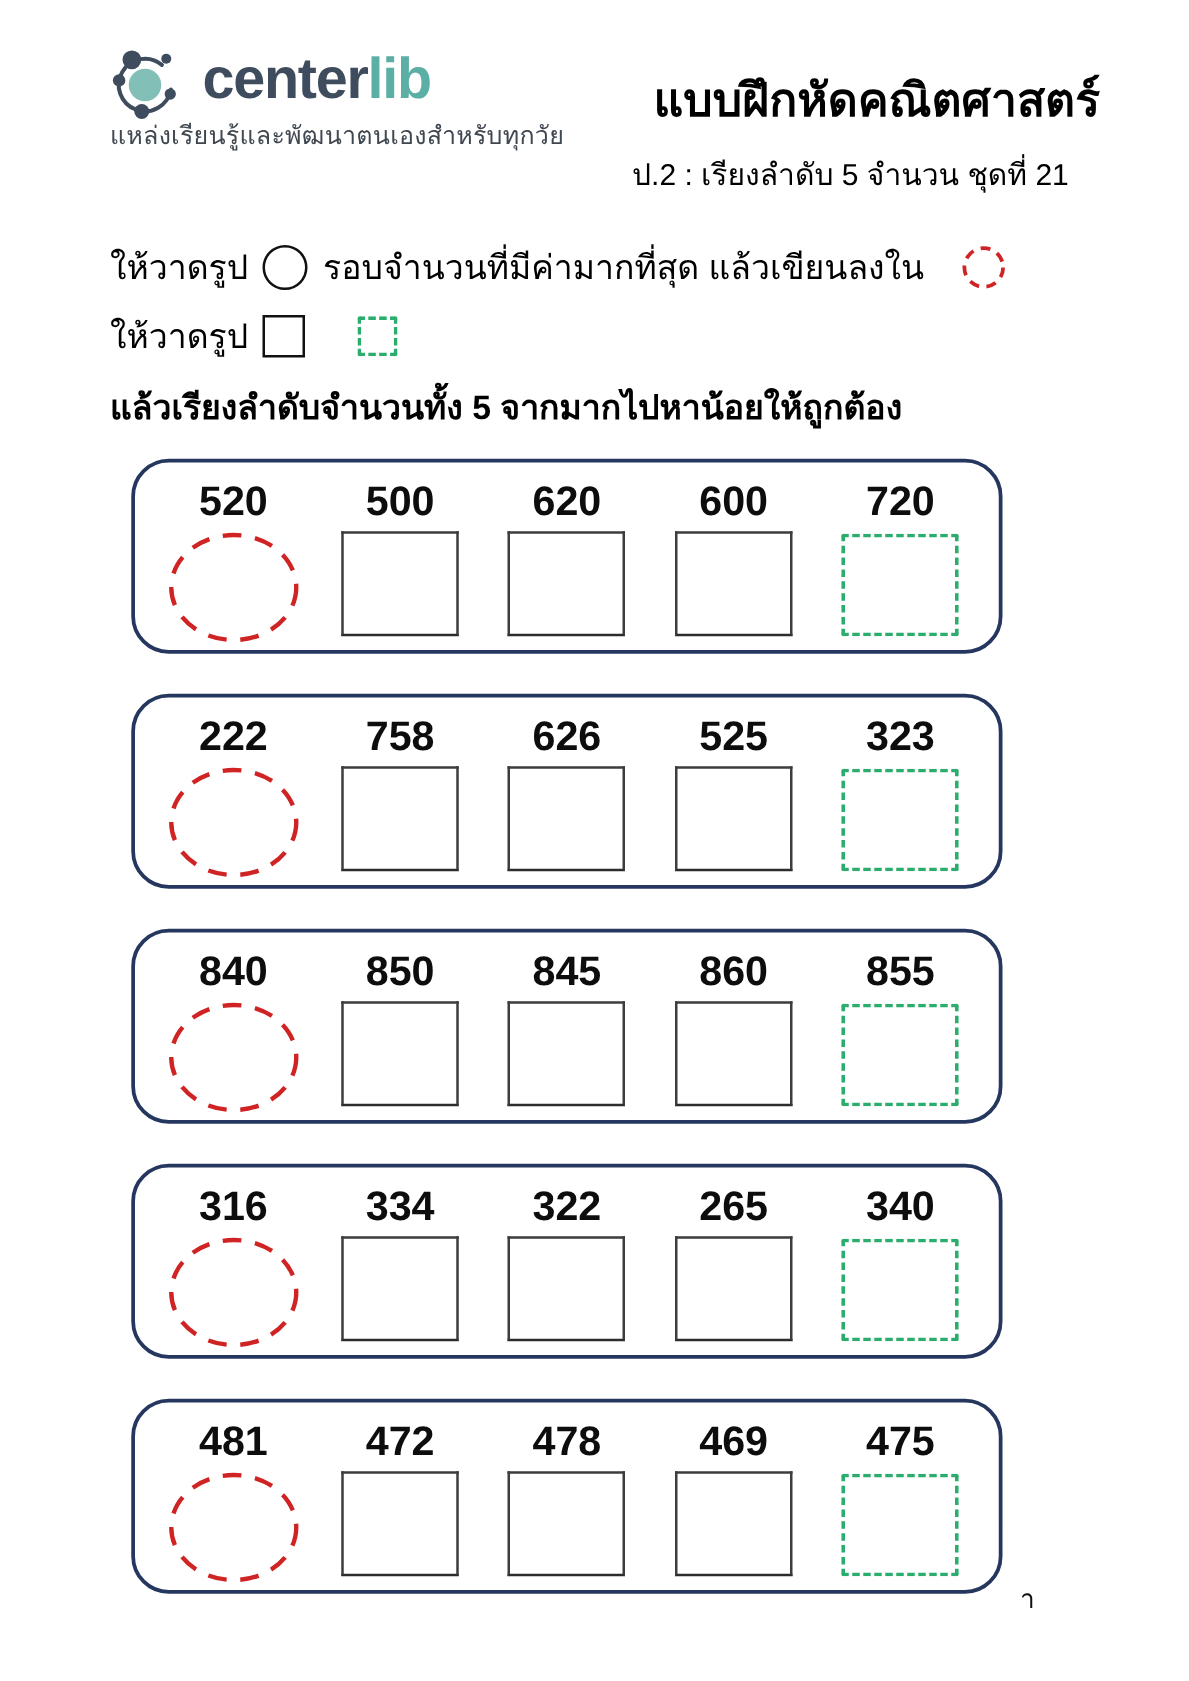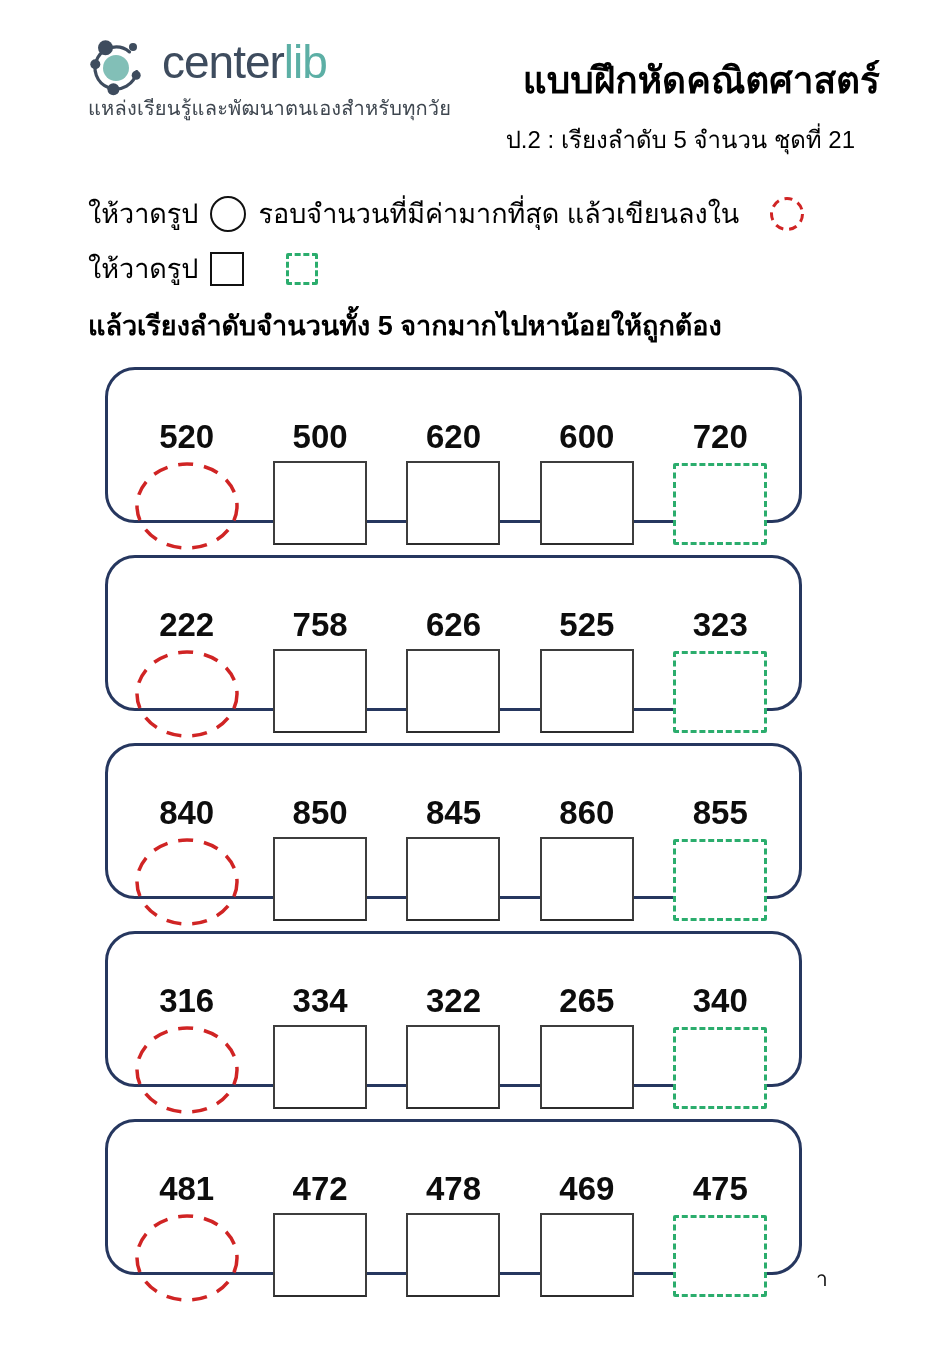--- a/index.html
+++ b/index.html
@@ -3,21 +3,21 @@
 <meta charset="utf-8">
 <style>
   * { margin:0; padding:0; box-sizing:border-box; }
   html,body { background:#ffffff; }
   body { font-family:"Liberation Sans","DejaVu Sans",sans-serif; color:#000; }
   .page { position:relative; width:951px; height:1345px; background:#fff; overflow:hidden; }
 
   
   .logo { position:absolute; left:84px; top:34px; display:flex; align-items:center; gap:8px; }
   .logo-icon { width:70px; height:62px; }
-  .wordmark { font-size:46px; font-weight:400; letter-spacing:-1px; line-height:1; padding-bottom:6px; }
+  .wordmark { font-size:46px; font-weight:700; letter-spacing:-1px; line-height:1; padding-bottom:6px; }
   .wm-primary { color:#3e4c5e; }
   .wm-accent  { color:#5cafa5; }
   .tagline { position:absolute; left:88px; top:92px; font-size:20px; color:#3f4750; letter-spacing:.2px; }
 
   .doc-title { position:absolute; top:50px; right:71px; font-size:37px; font-weight:700; color:#000; }
   .doc-subtitle { position:absolute; top:120px; right:96px; font-size:24px; color:#000; }
 
   
   .instr { position:absolute; left:88px; display:flex; align-items:center; font-size:27px; white-space:nowrap; }
   .instr-1 { top:192px; }
@@ -26,21 +26,21 @@
   .shape-gap { margin:0 12px; flex:0 0 auto; }
   .answer-gap { margin-left:30px; flex:0 0 auto; }
   .outline-circle { width:36px; height:36px; border:2px solid #111; border-radius:50%; background:#fff; }
   .outline-square { width:34px; height:34px; border:2px solid #111; background:#fff; }
   .dashed-circle-sm { width:36px; height:36px; }
   .dashed-square-sm { width:32px; height:32px; border:3px dashed #2bad6d; border-radius:2px; background:#fff; }
 
   
   .cards { position:absolute; left:105px; top:367px; width:697px; display:flex; flex-direction:column; gap:32px; }
   .card { height:156px; border:3px solid #26375f; border-radius:30px; background:#fff; padding:12px 12px 0 12px; }
-  .num-row { display:grid; grid-template-columns:repeat(5,1fr); text-align:center;margin-top:36px; }
+  .num-row { display:grid; grid-template-columns:repeat(5,1fr); text-align:center; }
   .num { font-size:33px; font-weight:700; line-height:38px; color:#0d0d0d; }
   .shape-row { display:grid; grid-template-columns:repeat(5,1fr); margin-top:5px; justify-items:center; }
   .ans-ellipse { width:106px; height:90px; }
   .ans-square { width:94px; height:84px; border:2px solid #3d3d3d; border-bottom-color:#2c2c2c; background:#fff; }
   .ans-square-green { width:94px; height:82px; border:3px dashed #2bad6d; border-radius:2px; background:#fff; margin-top:2px; }
 
   .stray { position:absolute; left:816px; top:1262px; font-size:21px; color:#111; }
 </style>
 </head>
 <body>

